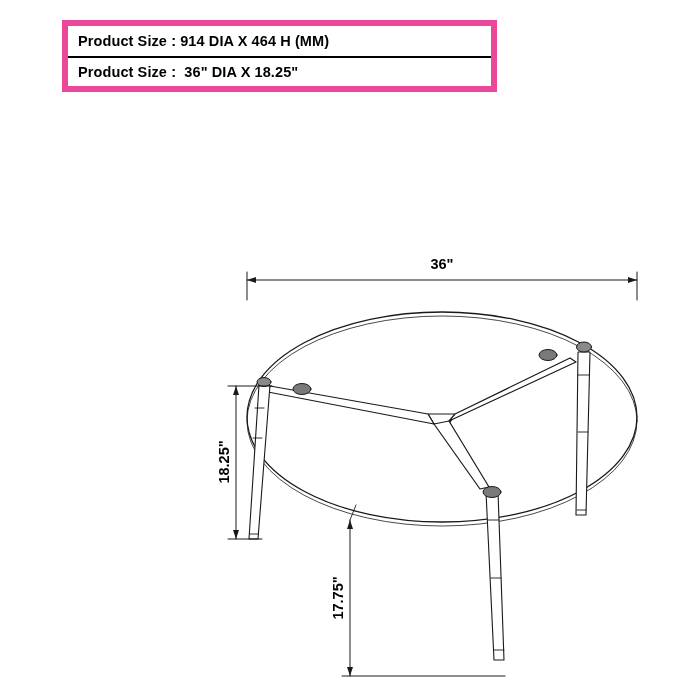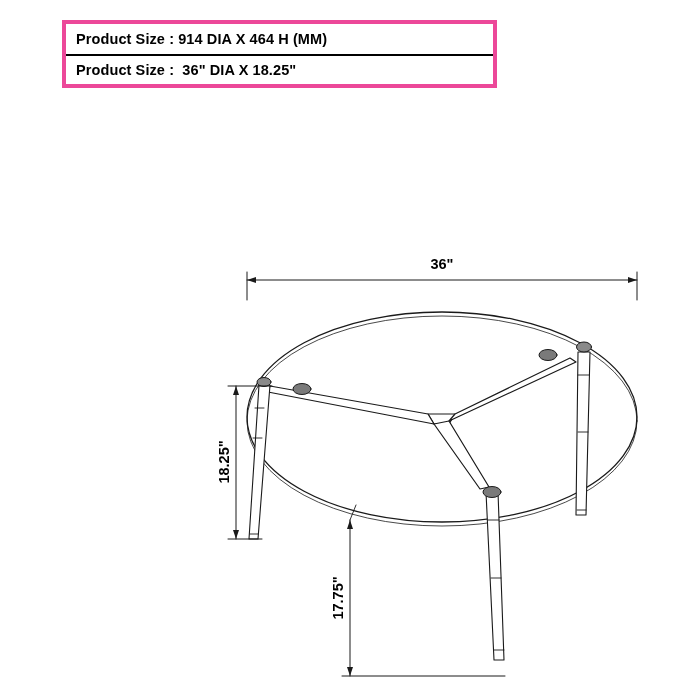--- a/index.html
+++ b/index.html
@@ -22,21 +22,21 @@
     width: 700px;
     height: 700px;
   }
 
   
   .spec-table {
     position: absolute;
     left: 62px;
     top: 20px;
     width: 435px;
-    border: 4px solid #ec4899;
+    border: 6px solid #ec4899;
     box-sizing: border-box;
   }
   .spec-row {
     height: 30px;
     display: flex;
     align-items: center;
     box-sizing: border-box;
     padding-left: 10px;
   }
   .spec-row + .spec-row {

